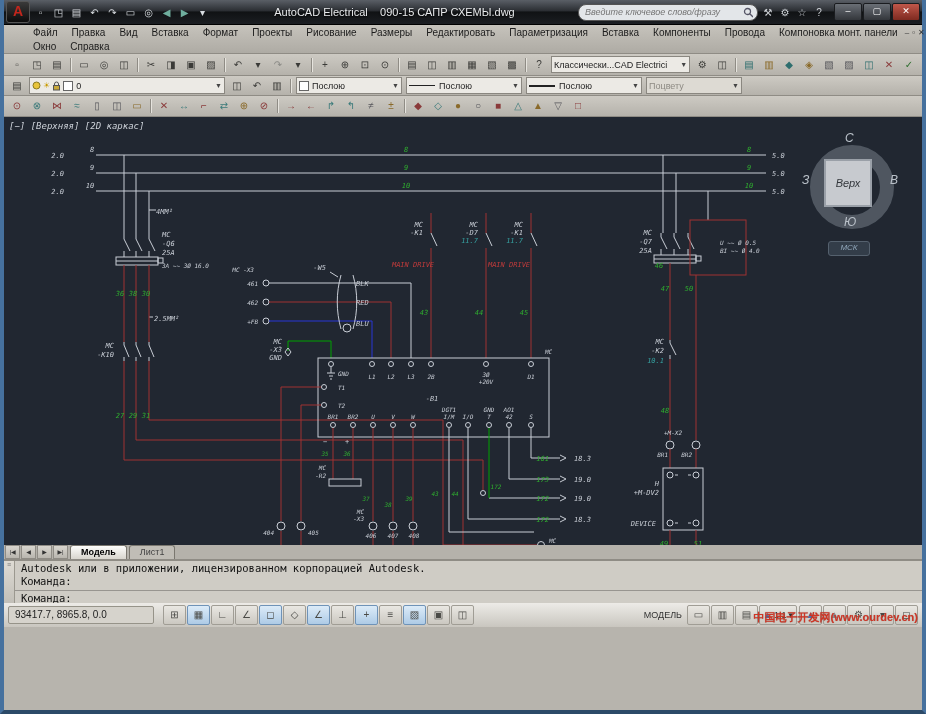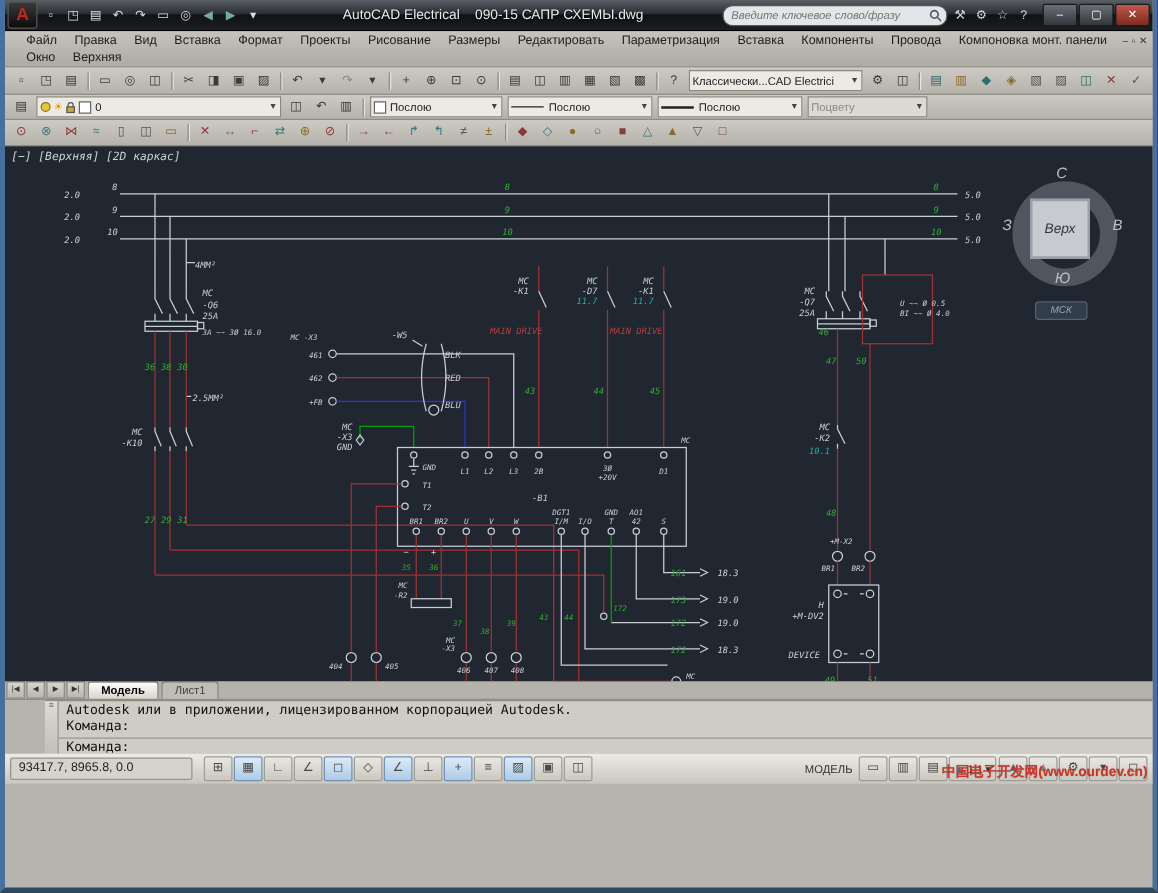--- a/index.html
+++ b/index.html
@@ -20,21 +20,21 @@
   .searchbox{display:flex;align-items:center;background:#e3e6e9;border:1px solid #555;border-radius:8px;
     height:15px;width:170px;padding:0 4px;}
   .searchbox input{border:none;background:transparent;width:100%;font-size:9px;font-style:italic;color:#777;outline:none;}
   .tico{width:16px;color:#cfd3d8;font-size:10px;text-align:center;}
   .winbtns{display:flex;margin-left:4px;}
   .wbtn{width:26px;height:16px;font-size:9px;line-height:15px;text-align:center;color:#fff;
     background:linear-gradient(#6a6f76,#33363b);border:1px solid #1a1c1f;border-radius:2px;margin-left:1px;}
   .wbtn.close{background:linear-gradient(#c0574a,#7e2a20);}
   
   .menubar{background:linear-gradient(#c6c3bc,#aeaba4);border-bottom:1px solid #8f8c85;}
-  .menurow{height:14px;display:flex;align-items:center;padding-left:10px;}
+  .menurow{height:14px;display:flex;align-items:center;padding-left:22px;}
   .menu-item{font-size:10px;color:#1c1c1c;padding:0 7px;white-space:nowrap;}
   .docctl{margin-left:auto;display:flex;padding-right:4px;gap:3px;}
   .docctl span{font-size:8px;color:#333;}
   
   .tbar{display:flex;align-items:center;background:linear-gradient(#cdcac3,#b5b2ab);
     border-bottom:1px solid #8f8c85;padding:0 3px;}
   .tb1{height:21px;} .tb2{height:19px;} .tb3{height:20px;}
   .tbtn{width:18px;height:16px;font-size:10px;line-height:16px;text-align:center;color:#3b3b38;
     border:1px solid transparent;border-radius:2px;}
   .tsep{width:1px;height:14px;background:#8f8c85;margin:0 3px;box-shadow:1px 0 0 #e6e4de;}
@@ -57,21 +57,21 @@
     border-radius:3px;color:#8fa5b8;font-size:8px;text-align:center;line-height:12px;}
   
   .tabsrow{height:14px;background:#b5b2ab;display:flex;align-items:flex-end;border-bottom:1px solid #8f8c85;}
   .tnav{width:13px;height:12px;font-size:6px;line-height:12px;text-align:center;color:#333;
     background:linear-gradient(#d8d5ce,#b9b6af);border:1px solid #8f8c85;margin:0 0 0 1px;}
   .tab{font-size:9px;padding:0 10px;height:13px;line-height:13px;border:1px solid #7a776f;border-bottom:none;
     border-radius:3px 3px 0 0;margin-left:2px;}
   .tab.active{background:linear-gradient(#fdfdfb,#d8d5ce);font-weight:bold;}
   .tab.inactive{background:#c0bdb6;color:#444;}
   
-  .cmd{height:42px;background:#cfccc5;border-top:1px solid #8f8c85;display:flex;margin-left:32px;}
+  .cmd{height:42px;background:#cfccc5;border-top:1px solid #8f8c85;display:flex;}
   .cmdgrip{width:10px;background:linear-gradient(#dedbd4,#c2bfb8);border-right:1px solid #9b988f;
     font-size:7px;color:#777;text-align:center;line-height:8px;}
   .cmdbody{flex:1;font-family:"DejaVu Sans Mono",monospace;font-size:10.5px;color:#111;}
   .cmdhist{height:27px;padding:1px 6px;border-bottom:1px solid #989590;}
   .cmdhist div{line-height:13px;white-space:pre;}
   .cmdprompt{padding:1px 6px;line-height:13px;}
   
   .status{height:24px;background:linear-gradient(#edebe7,#c9c6bf);display:flex;align-items:center;
     padding:0 4px;position:relative;}
   .coords{width:138px;height:16px;font-size:10px;color:#222;background:#d6d3cc;
@@ -154,21 +154,21 @@
         <span class="menu-item">Провода</span>
         <span class="menu-item">Компоновка монт. панели</span>
         <span class="docctl">
           <span>‒</span>
           <span>▫</span>
           <span>✕</span>
         </span>
       </div>
     <div class="menurow" id="menurow2">
         <span class="menu-item">Окно</span>
-        <span class="menu-item">Верхняя</span>
+        <span class="menu-item">Справка</span>
       </div>
   </div>
 
   <div class="tbar tb1">
     <span id="tb1left" style="display:flex;align-items:center;">
         <span class="tbtn">▫</span>
         <span class="tbtn">◳</span>
         <span class="tbtn">▤</span>
         <span class="tsep"></span>
         <span class="tbtn">▭</span>

